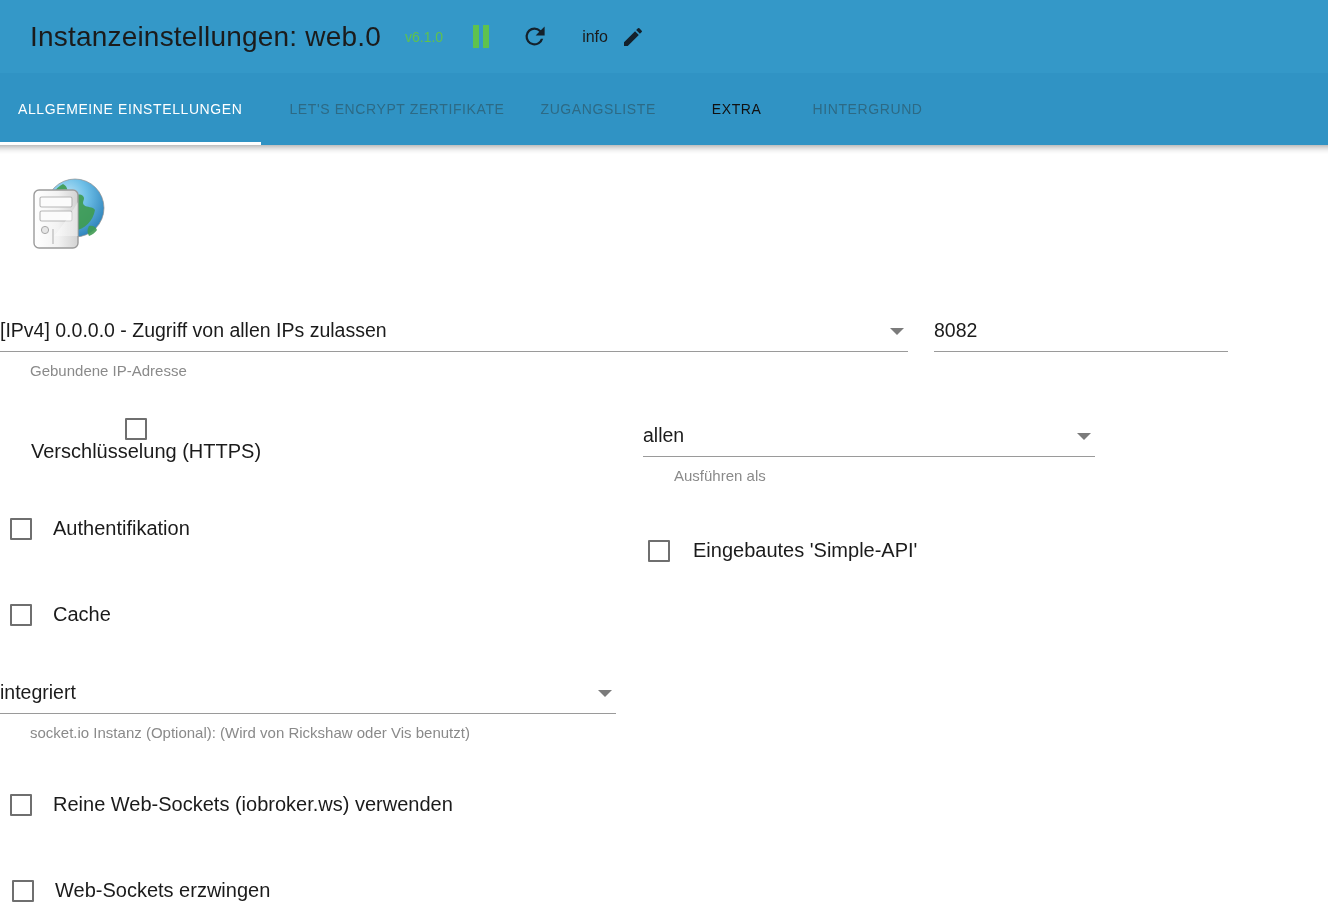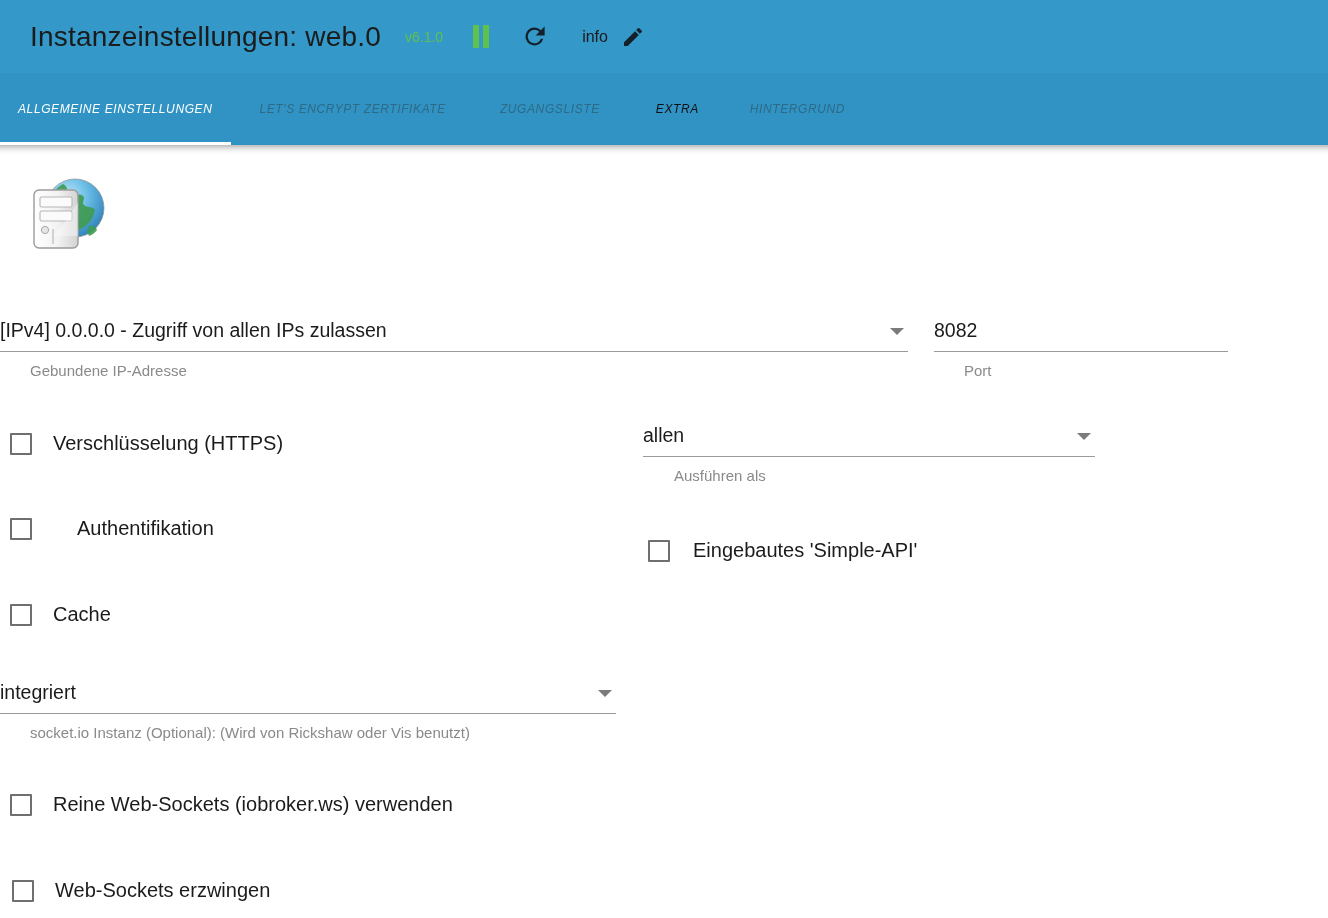--- a/index.html
+++ b/index.html
@@ -87,49 +87,48 @@
   #tab-bar {
     position: absolute;
     left: 0; top: 73px;
     width: 1328px;
     height: 72px;
     background: #3093c4;
     display: flex;
     align-items: center;
   }
   .tab {
-    font-size: 12px;
+    font-size: 14px;
     letter-spacing: 0.6px;
     color: #2d6a85;
     white-space: nowrap;
     cursor: pointer;
     height: 72px;
     display: flex;
     align-items: center;
     position: relative;
     user-select: none;
-    font-style: italic;
   }
   .tab.active {
     color: #ffffff;
   }
   .tab.current {
     color: #111111;
   }
   .tab.active::after {
     content: "";
     position: absolute;
     left: 0; right: 0;
     bottom: 0;
     height: 3px;
     background: #ffffff;
   }
   #tab-0 { padding: 0 19px 0 18px; margin-left: 0; }
   #tab-1 { margin-left: 28px; }
-  #tab-2 { margin-left: 54px; }
+  #tab-2 { margin-left: 36px; }
   #tab-3 { margin-left: 56px; }
   #tab-4 { margin-left: 51px; }
 
   #header-shadow {
     position: absolute;
     left: 0; top: 145px;
     width: 1328px;
     height: 9px;
     background: linear-gradient(to bottom,
        rgba(0,0,0,0.26) 0%,
@@ -220,22 +219,22 @@
     border-radius: 1px;
     position: relative;
   }
   .cb-label {
     font-size: 20px;
     color: #1b1b1b;
     margin-left: 21px;
     white-space: nowrap;
   }
 
-  #cb-https     { left: 10px;  top: 287px; }
-  #cb-auth      { left: 10px;  top: 372px; gap: 24px; }
+  #cb-https     { left: 10px;  top: 273px; flex-direction: column; }
+  #cb-auth      { left: 10px;  top: 372px; }
   #cb-cache     { left: 10px;  top: 458px; }
   #cb-simpleapi { left: 648px; top: 394px; }
   #cb-simpleapi .cb-label { margin-left: 23px; }
   #cb-purews    { left: 10px;  top: 648px; }
   #cb-forcews   { left: 12px;  top: 734px; }
 </style>
 </head>
 <body>
 
 <div id="app-header">
@@ -315,21 +314,20 @@
       <span class="field-value">[IPv4] 0.0.0.0 - Zugriff von allen IPs zulassen</span>
       <span class="caret"></span>
     </div>
     <div class="field-helper">Gebundene IP-Adresse</div>
   </div>
 
   <div class="field" id="field-port">
     <div class="field-line">
       <span class="field-value">8082</span>
     </div>
-    <div class="field-helper">Port</div>
   </div>
 
   <div class="field" id="field-runas">
     <div class="field-line">
       <span class="field-value">allen</span>
       <span class="caret"></span>
     </div>
     <div class="field-helper indent-small">Ausführen als</div>
   </div>
 

